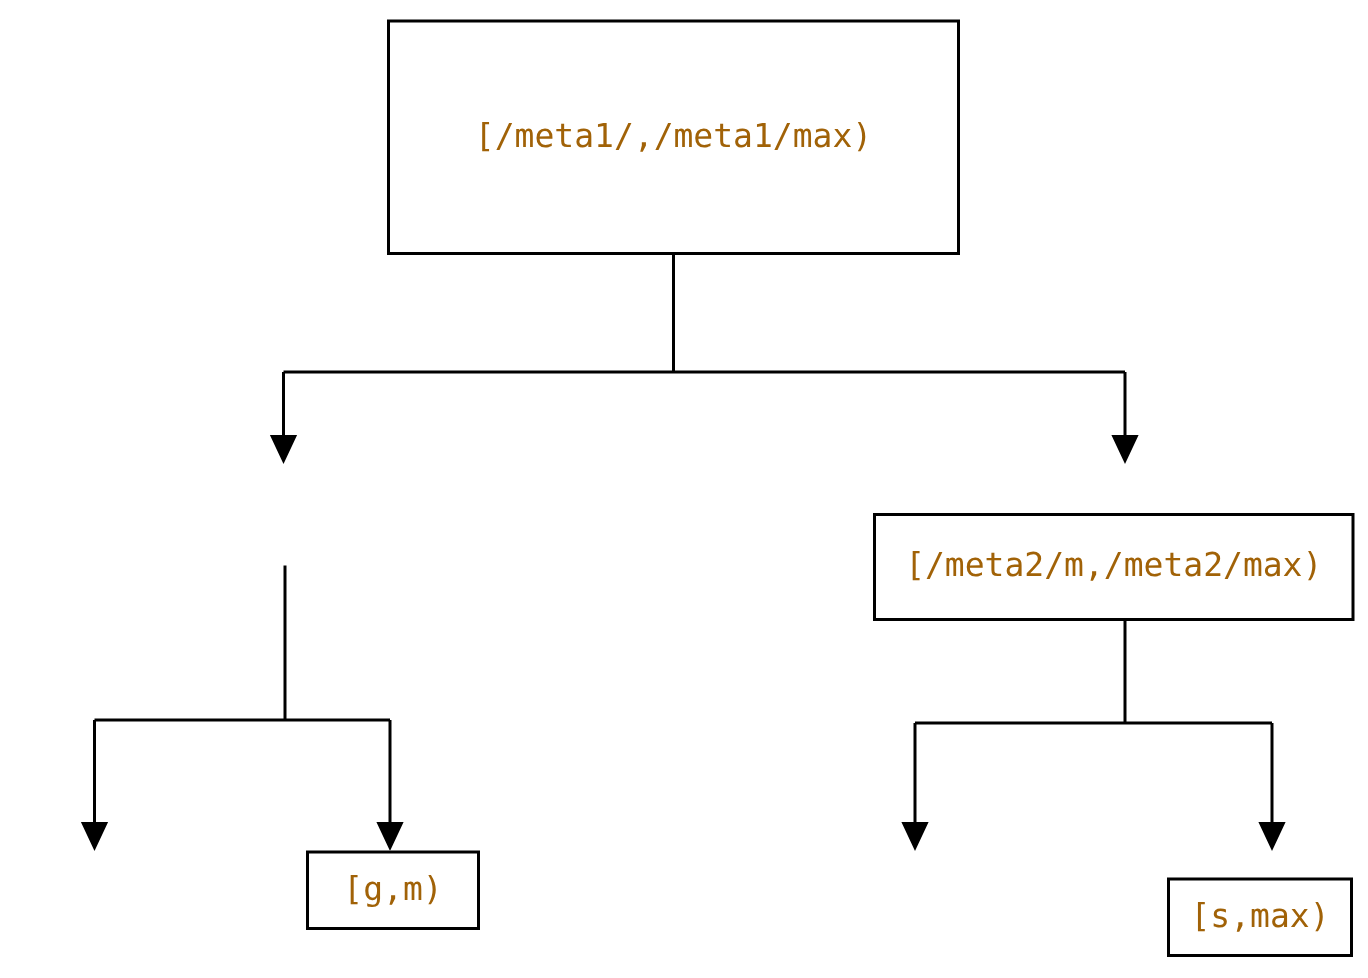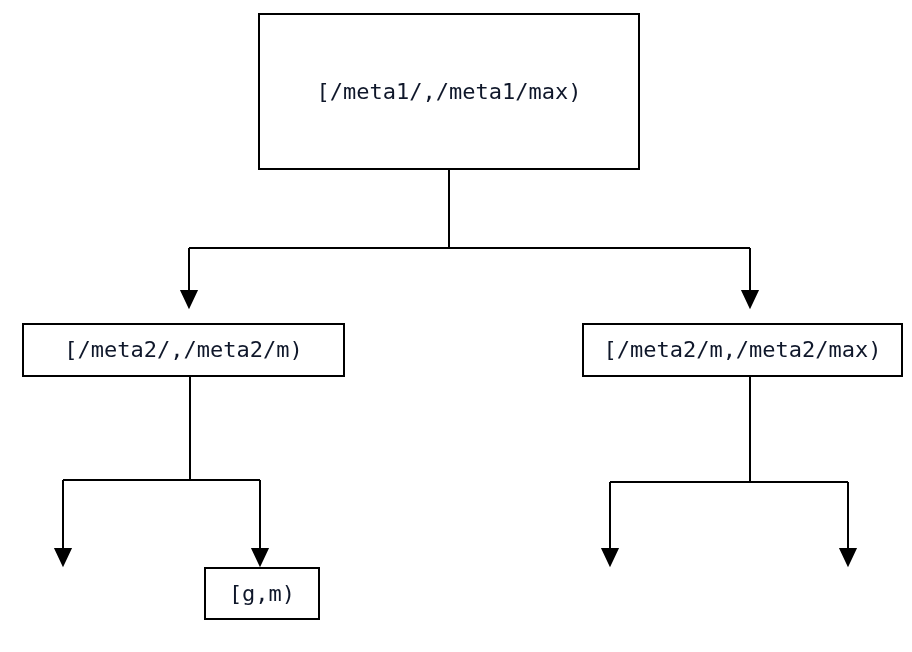--- a/index.html
+++ b/index.html
@@ -20,21 +20,21 @@
     position: absolute;
     box-sizing: border-box;
     border: 2px solid #000000;
     background: #ffffff;
     display: flex;
     align-items: center;
     justify-content: center;
     font-family: "DejaVu Sans Mono", "Liberation Mono", monospace;
     font-size: 22px;
     line-height: 1;
-    color: #0f172a;
+    color: #a16207;
     white-space: nowrap;
   }
 </style>
 </head>
 <body>
 
 <div class="canvas">
 
   <svg class="edges-svg" viewBox="0 0 912 652" xmlns="http://www.w3.org/2000/svg">
 
@@ -61,22 +61,22 @@
       <path d="M610 482 H848" fill="none"></path>
       <path d="M610 482 V549" fill="none"></path>
       <path d="M848 482 V549" fill="none"></path>
       <polygon points="602.5,549 617.5,549 610,565"></polygon>
       <polygon points="840.5,549 855.5,549 848,565"></polygon>
     </g>
   </svg>
 
   <div class="node" style="left:258px; top:13px; width:382px; height:157px;">[/meta1/,/meta1/max)</div>
 
-  <div class="node" style="left:22px; top:323px; width:323px; height:54px;">[/meta2/,/meta2/m)</div>
 
-  <div class="node" style="left:582px; top:323px; width:321px; height:54px;text-align:right;">[/meta2/m,/meta2/max)</div>
+  <div class="node" style="left:582px; top:342px; width:321px; height:72px;text-align:right;">[/meta2/m,/meta2/max)</div>
 
 
   <div class="node" style="left:204px; top:567px; width:116px; height:53px;">[g,m)</div>
 
 
+  <div class="node" style="left:778px; top:585px; width:124px; height:53px;">[s,max)</div>
 
 </div>
 
 </body></html>

